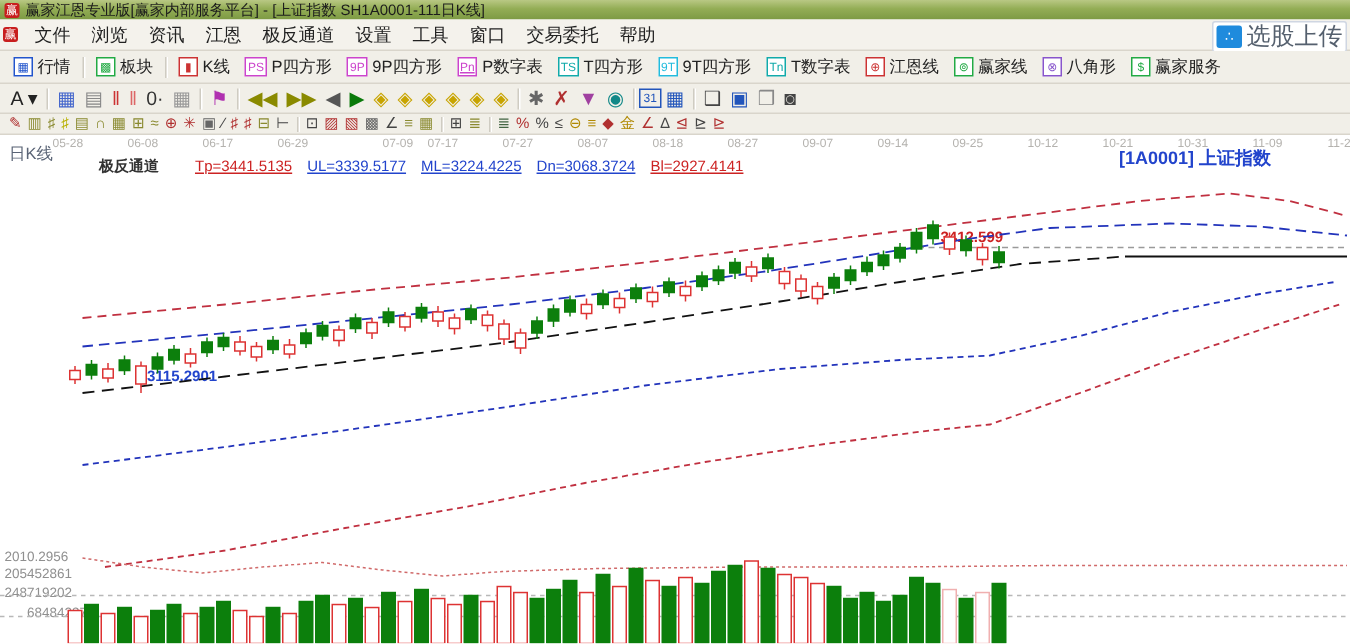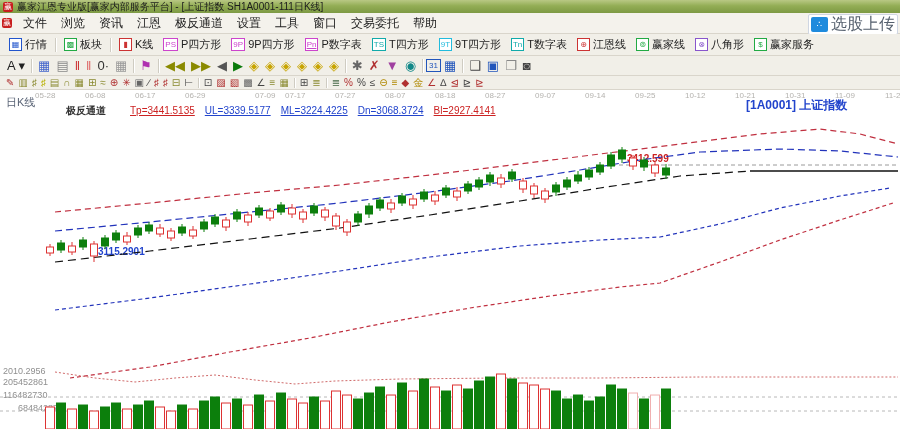--- a/index.html
+++ b/index.html
@@ -220,21 +220,21 @@
       <div class="date-label" style="left: 535px; top: 1px;">09-07</div>
       <div class="date-label" style="left: 585px; top: 1px;">09-14</div>
       <div class="date-label" style="left: 635px; top: 1px;">09-25</div>
       <div class="date-label" style="left: 685px; top: 1px;">10-12</div>
       <div class="date-label" style="left: 735px; top: 1px;">10-21</div>
       <div class="date-label" style="left: 785px; top: 1px;">10-31</div>
       <div class="date-label" style="left: 835px; top: 1px;">11-09</div>
       <div class="date-label" style="left: 885px; top: 1px;">11-20</div>
       <div class="scale-label" style="left: 3px; top: 276px;">2010.2956</div>
       <div class="scale-label" style="left: 3px; top: 287px;">205452861</div>
-      <div class="scale-label" style="left: 3px; top: 300px;">116482730</div>
+      <div class="scale-label" style="left: 3px; top: 300px;">248719202</div>
       <div class="scale-label" style="left: 18px; top: 313px;">68484287</div>
       <div class="anno" style="left: 627px; top: 63px; color: rgb(204, 34, 34);">3412.599</div>
       <div class="anno" style="left: 98px; top: 156px; color: rgb(34, 68, 204);">3115.2901</div>
       <svg id="chart-svg" width="900" height="339" viewBox="0 90 900 339">
         <line x1="0" y1="397" x2="900" y2="397" stroke="#b8b8b8" stroke-width="1" stroke-dasharray="3,3"></line>
         <line x1="0" y1="411" x2="900" y2="411" stroke="#b8b8b8" stroke-width="1" stroke-dasharray="3,3"></line>
         <polyline points="55,212 150,203 250,193 340,185 430,175 520,164 600,154 680,144 760,134 820,129 860,134 898,144" fill="none" stroke="#c03040" stroke-width="1.2" stroke-dasharray="6,4"></polyline>
         <polyline points="55,231 150,222 250,212 340,203 430,192 510,181 580,170 640,160 700,152 780,149 840,151 898,157" fill="none" stroke="#2233bb" stroke-width="1.2" stroke-dasharray="7,4"></polyline>
         <polyline points="55,262 150,251 250,239 340,228 430,215 520,201 600,188 680,176 750,171" fill="none" stroke="#111111" stroke-width="1.2" stroke-dasharray="8,5"></polyline>
         <polyline points="750,171 898,171" fill="none" stroke="#111111" stroke-width="1.4"></polyline>

